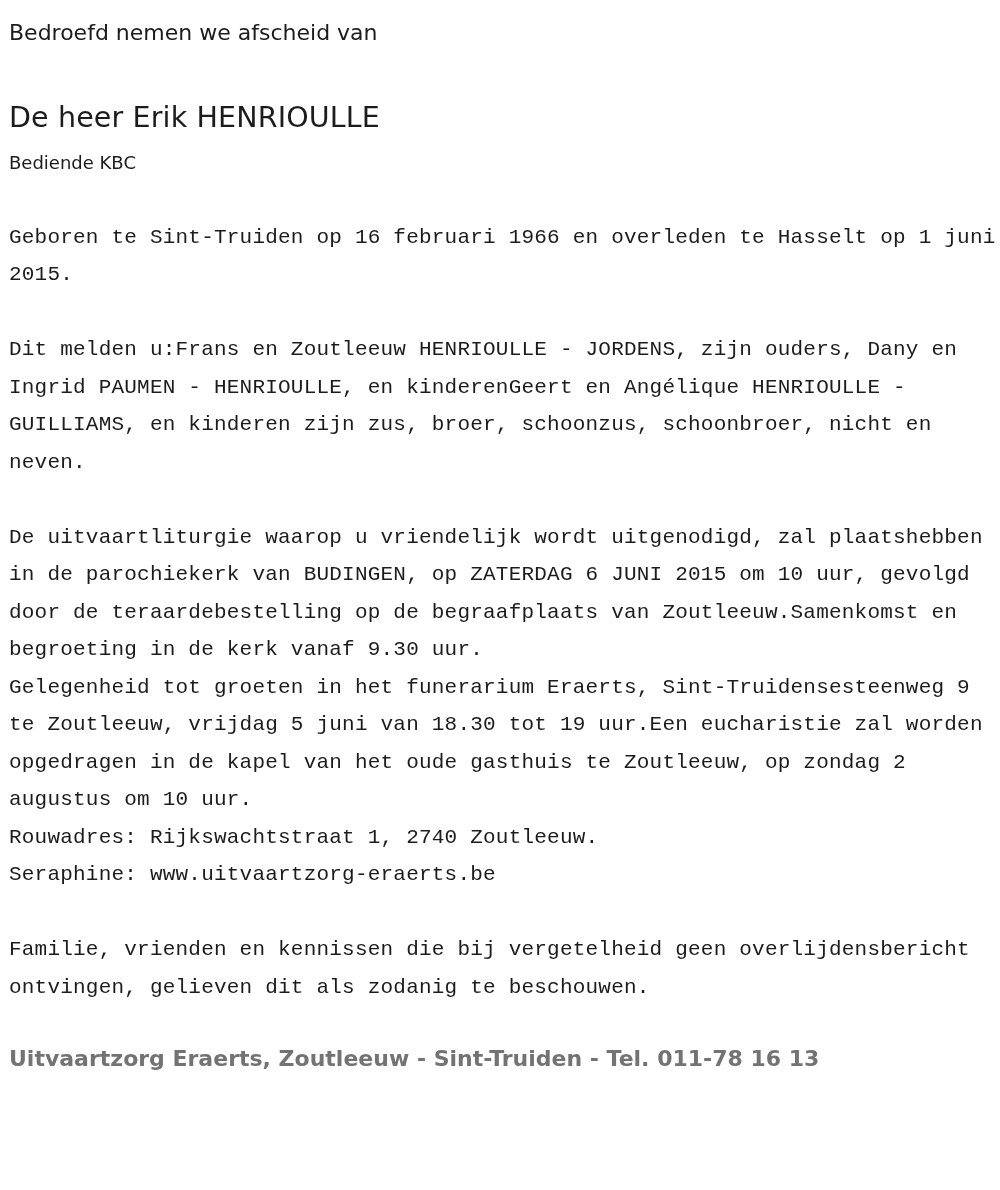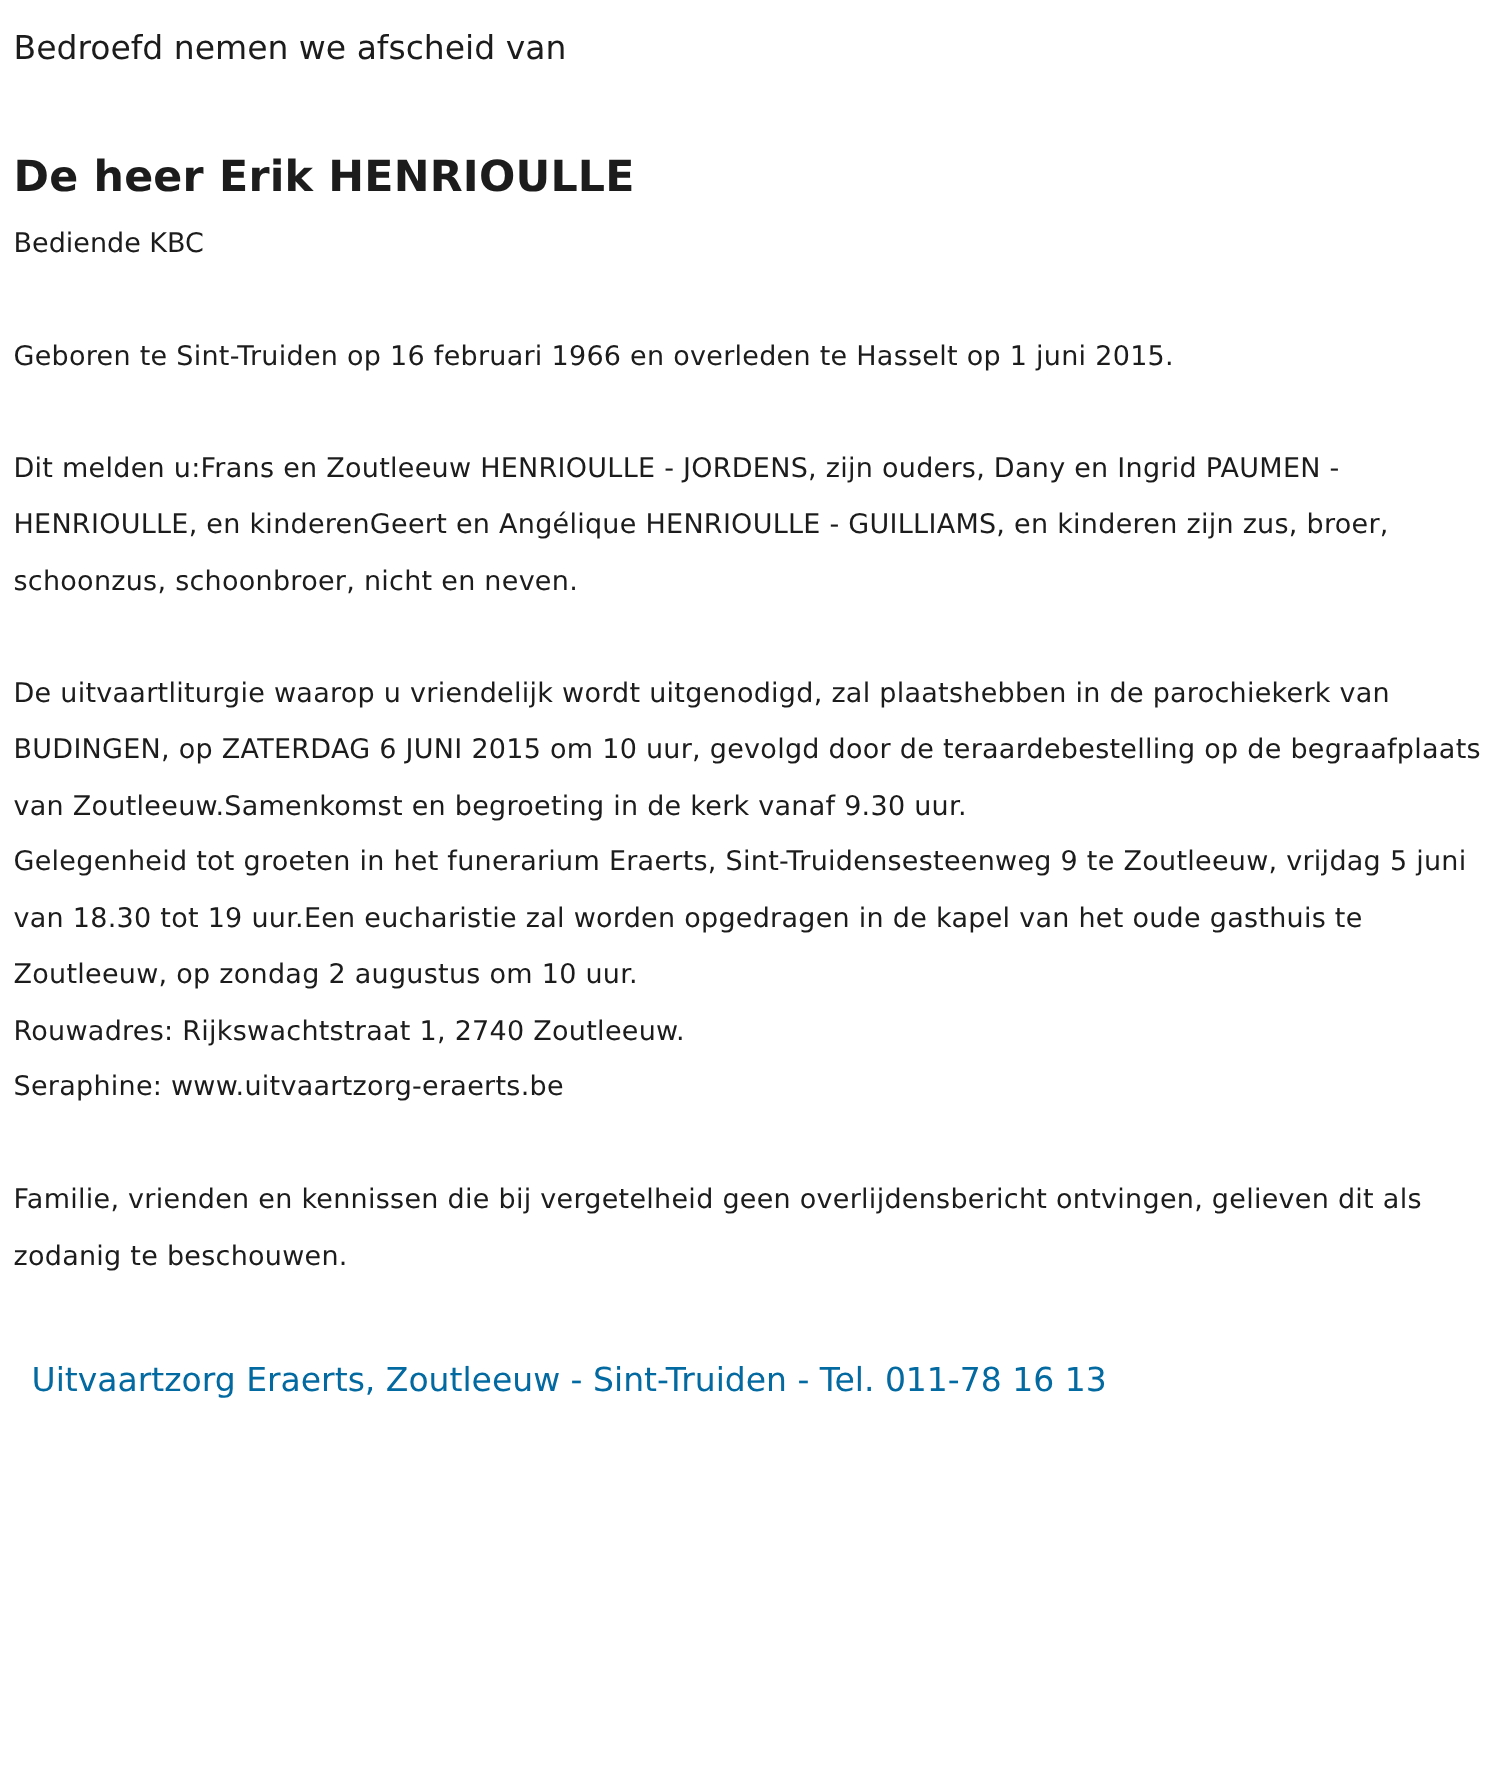--- a/index.html
+++ b/index.html
@@ -17,56 +17,58 @@
     -webkit-font-smoothing: antialiased;
   }
   .notice {
     box-sizing: border-box;
     width: 1000px;
     height: 1190px;
     padding: 14px 4px 0 9px;
   }
   .line,
   .para {
-    font-size: 18px;
+    font-size: 21px;
     line-height: 37.5px;
     letter-spacing: 0.01em;
     white-space: normal;
+    font-family: Liberation Mono, monospace;
   }
   .intro {
     font-size: 22px;
     line-height: 37.5px;
     margin: 0 0 0 0;
   }
   .deceased-name {
     font-size: 28.5px;
     line-height: 40px;
-    font-weight: bold;
+    font-weight: normal;
     letter-spacing: 0.005em;
     margin: 46px 0 0 0;
   }
   .profession {
     font-size: 18px;
     line-height: 37.5px;
     margin: 6px 0 0 0;
   }
   .spacer {
     height: 37.5px;
   }
   .spacer-sm {
     height: 34px;
   }
   .birth-death {
     margin-top: 0;
   }
   .footer-note {
     font-size: 22px;
     line-height: 37.5px;
-    color: #0369a1;
-    margin: 12px;
+    color: #737373;
+    margin: 0;
+    font-weight: bold;
   }
 </style>
 </head>
 <body>
 
 <div class="notice">
 
   <div class="intro">Bedroefd nemen we afscheid van</div>
 
   <div class="deceased-name">De heer Erik HENRIOULLE</div>

